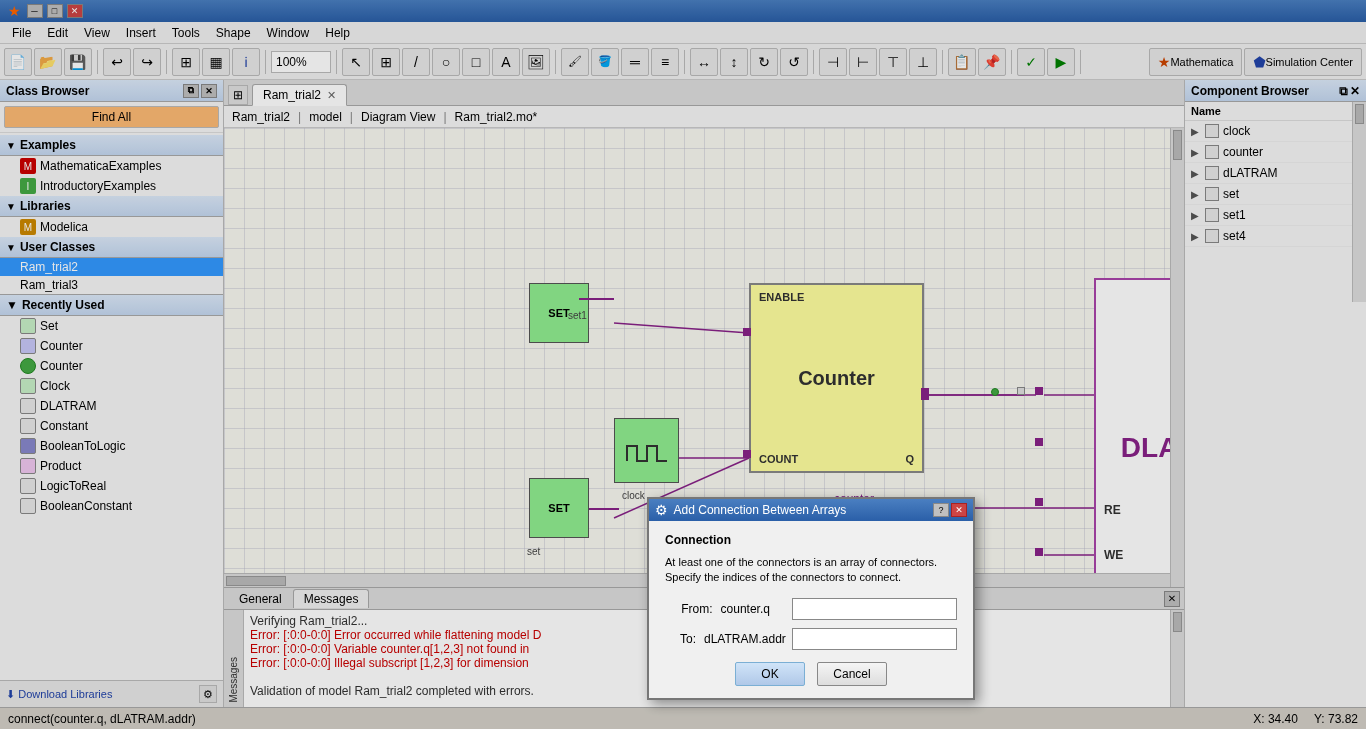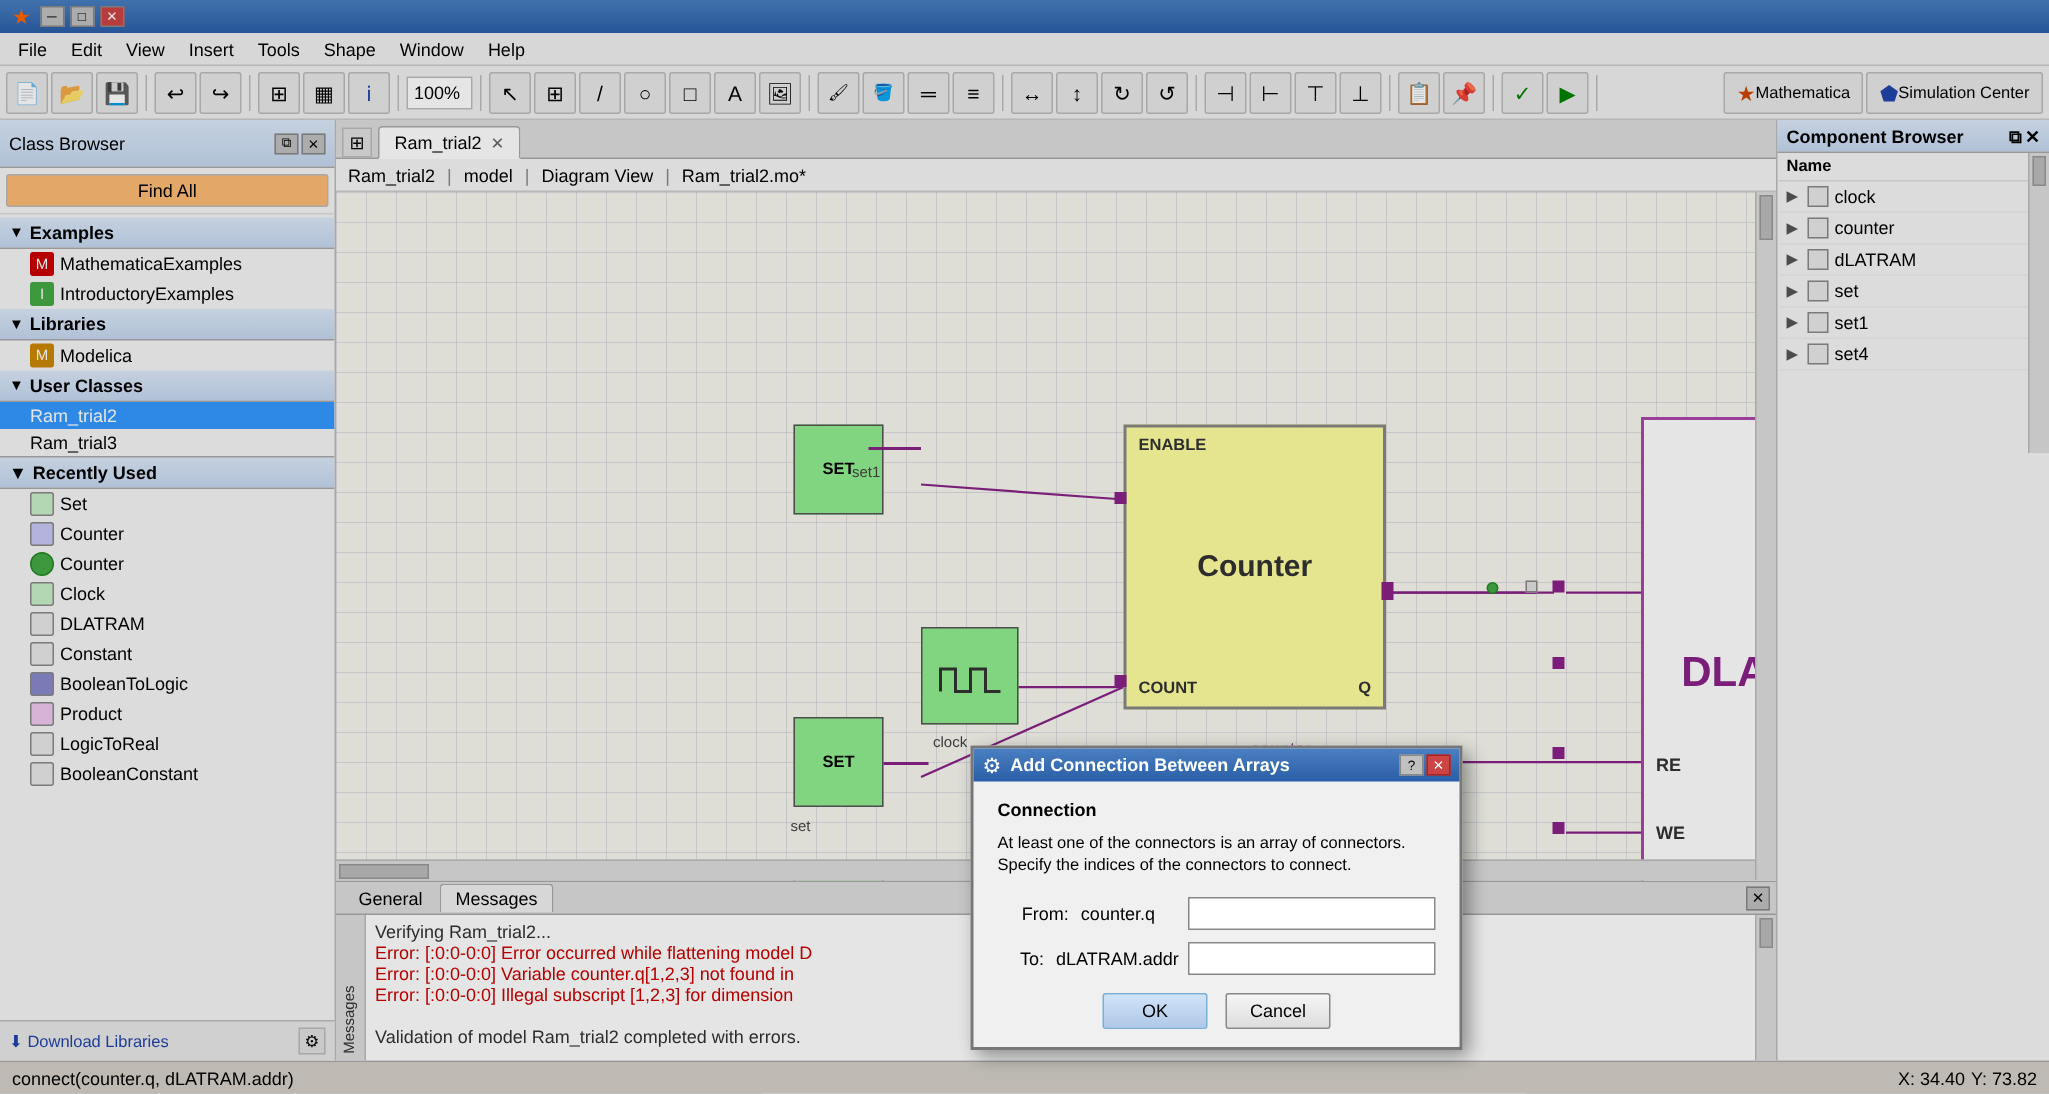--- a/index.html
+++ b/index.html
@@ -53,45 +53,45 @@
       width: 28px; height: 28px;
       background: #e8e8e8;
       border: 1px solid #bbb;
       display: flex; align-items: center; justify-content: center;
       cursor: pointer; font-size: 14px;
       border-radius: 2px;
     }
     .tb-sep { width: 1px; height: 24px; background: #bbb; margin: 0 3px; }
     .tb-zoom {
       display: flex; align-items: center; border: 1px solid #bbb; background: white;
-      padding: 2px 4px; height: 22px; font-size: 12px; width: 44px;
+      padding: 2px 4px; height: 22px; font-size: 12px; width: 60px;
     }
 
     
     #main-layout {
       display: flex;
       height: calc(729px - 22px - 22px - 36px - 22px);
     }
 
     
     #left-panel {
       width: 224px;
       background: #f5f5f5;
       border-right: 1px solid #bbb;
       display: flex;
       flex-direction: column;
     }
     #left-panel-header {
       background: linear-gradient(to bottom, #dce9f9, #c5d8f0);
-      height: 32px;
+      height: 22px;
       display: flex;
       align-items: center;
       padding: 0 6px;
       border-bottom: 1px solid #aaa;
-      font-weight: normal;
+      font-weight: bold;
     }
     #left-panel-header .panel-title { flex: 1; }
     #left-panel-header .panel-btns { display: flex; gap: 2px; }
     #left-panel-header .panel-btn {
       width: 16px; height: 14px; background: #c0c0c0; border: 1px solid #888;
       display: flex; align-items: center; justify-content: center; font-size: 9px; cursor: pointer;
     }
     #find-all-row {
       padding: 4px;
       border-bottom: 1px solid #ddd;
@@ -310,21 +310,21 @@
       height: 22px;
       background: #d4d0c8;
       display: flex;
       align-items: center;
       padding: 0 8px;
       border-top: 1px solid #aaa;
       font-size: 11px;
       gap: 8px;
     }
     #statusbar .status-left { flex: 1; }
-    #statusbar .status-right { display: flex; gap: 4px; }
+    #statusbar .status-right { display: flex; gap: 16px; }
 
     
     .diagram-component {
       position: absolute;
     }
 
     
     .set-block {
       background: #90ee90;
       border: 1px solid #555;
@@ -375,21 +375,21 @@
     #dialog-titlebar {
       background: linear-gradient(to bottom, #4a7fc1, #2a5fa8);
       height: 22px;
       display: flex;
       align-items: center;
       padding: 0 6px;
       color: white;
       font-size: 12px;
     }
     #dialog-titlebar .dialog-icon { margin-right: 6px; font-size: 14px; }
-    #dialog-titlebar .dialog-title { flex: 1; font-weight: bold; }
+    #dialog-titlebar .dialog-title { flex: 1; font-weight: normal; }
     #dialog-titlebar .dialog-controls { display: flex; gap: 2px; }
     #dialog-titlebar .dialog-btn {
       width: 16px; height: 14px;
       display: flex; align-items: center; justify-content: center;
       font-size: 9px; cursor: pointer;
     }
     .dialog-btn-help { background: #c0c0c0; border: 1px solid #888; color: black; }
     .dialog-btn-close { background: #cc4444; border: 1px solid #aa2222; color: white; }
     #dialog-body {
       padding: 12px 16px;

